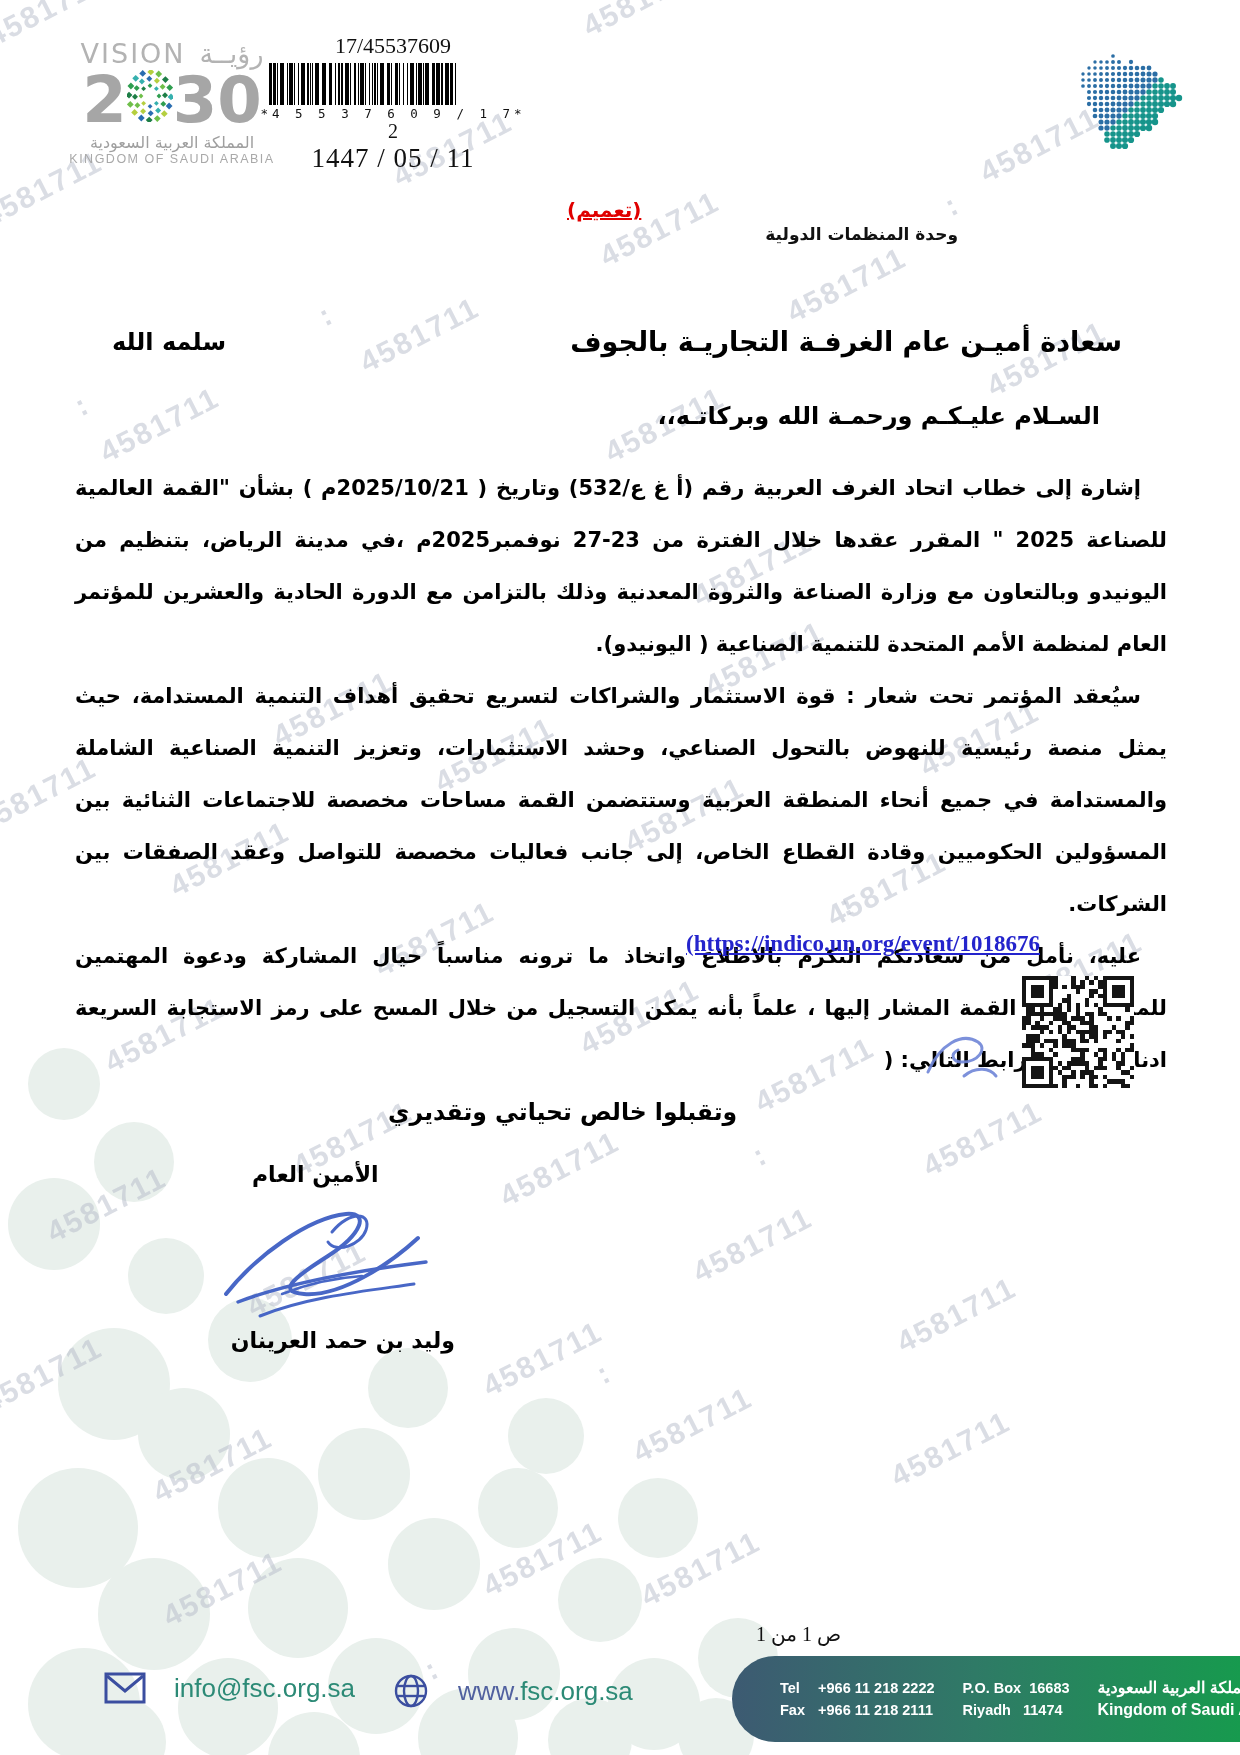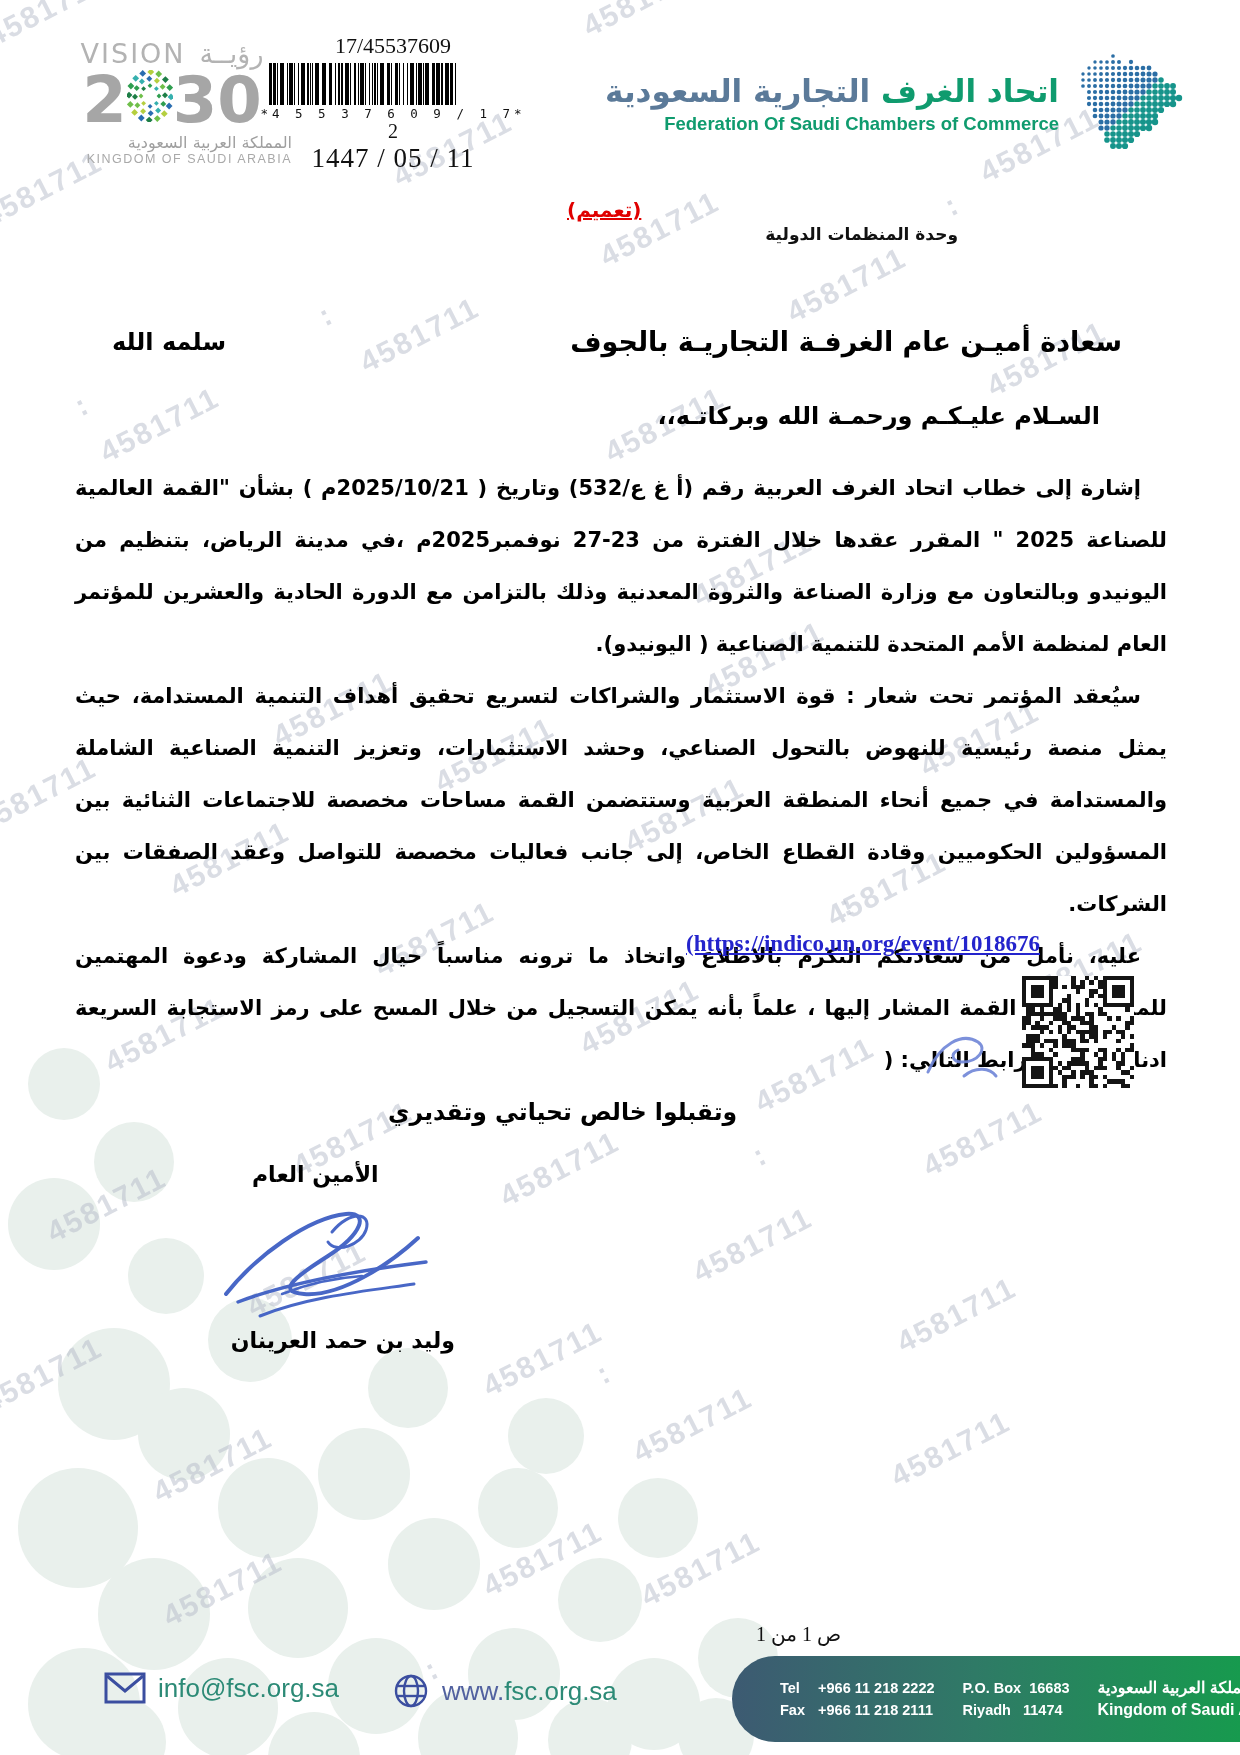--- a/index.html
+++ b/index.html
@@ -13,21 +13,21 @@
   .dots-layer{z-index:0;}
   .wm-layer{z-index:1;}
   .content{position:absolute;inset:0;z-index:2;}
   .dot{position:absolute;border-radius:50%;background:#e9f0ec;}
   .wm{
     position:absolute;font-family:"Liberation Sans",sans-serif;
     font-size:30px;font-weight:bold;color:#b6bcca;opacity:.5;
     transform:rotate(-27deg);letter-spacing:2px;white-space:nowrap;
   }
   
-  .vision{position:absolute;left:52px;top:38px;width:240px;text-align:right;color:#a9a9a9;}
+  .vision{position:absolute;left:52px;top:38px;width:240px;text-align:center;color:#a9a9a9;}
   .vision .row1{font-size:27px;letter-spacing:2px;color:#b3b3b3;display:flex;justify-content:center;gap:14px;align-items:baseline;}
   .vision .row2{display:flex;justify-content:center;align-items:center;font-size:64px;font-weight:bold;color:#a6a6a6;line-height:62px;}
   .vision .row3{font-size:16px;color:#9f9f9f;margin-top:2px;}
   .vision .row4{font-size:12.5px;letter-spacing:1.5px;color:#a9a9a9;font-family:"Liberation Sans",sans-serif;}
   .bc-block{position:absolute;left:258px;top:33px;width:270px;text-align:center;font-family:"Liberation Serif","DejaVu Serif",serif;color:#111;}
   .bc-ref{font-size:22px;}
   .bc-bars{margin:4px auto 0;width:248px;height:42px;display:flex;align-items:stretch;}
   .bc-bars i{display:block;height:100%;}
   .bc-code{font-family:"DejaVu Sans Mono",monospace;font-size:12.5px;letter-spacing:4px;margin-top:1px;}
   .bc-copy{font-size:20px;line-height:20px;}
@@ -63,21 +63,21 @@
   .fbar{
     position:absolute;left:732px;right:0;top:1656px;height:86px;
     background:linear-gradient(90deg,#3d5a72 0%,#2f7a66 48%,#179a4e 100%);
     border-radius:44px 0 0 44px;color:#fff;display:flex;align-items:center;
     padding-left:48px;box-sizing:border-box;gap:14px;font-family:"Liberation Sans",sans-serif;
   }
   .fbar .col{font-size:14.5px;font-weight:bold;line-height:22px;white-space:nowrap;}
   .fbar .sep{width:1px;height:48px;background:rgba(255,255,255,.75);}
   .fbar .lbl{display:inline-block;min-width:34px;font-weight:bold;}
   .fbar .ar{font-size:16px;direction:rtl;text-align:left;}
-  .contact{position:absolute;top:1672px;display:flex;align-items:center;gap:12px;}
+  .contact{position:absolute;top:1672px;display:flex;align-items:center;gap:28px;}
   .contact .txt{font-size:26px;color:#2c8a76;font-family:"Liberation Sans",sans-serif;}
   .contact .www{color:#51619f;}
 </style>
 </head>
 <body>
 
 <div class="page">
 
   <div class="dots-layer">
       <i class="dot" style="left: 28px; top: 1048px; width: 72px; height: 72px;"></i>
@@ -263,26 +263,20 @@
           <i style="width: 4px; background: rgb(0, 0, 0); margin-right: 1px;"></i>
           <i style="width: 3px; background: rgb(0, 0, 0); margin-right: 2px;"></i>
           <i style="width: 1px; background: rgb(0, 0, 0); margin-right: 3px;"></i>
         </div>
       <div class="bc-code">*4 5 5 3 7 6 0 9 / 1 7*</div>
       <div class="bc-copy">2</div>
       <div class="bc-date">1447 / 05 / 11</div>
     </div>
 
     <div class="fsc-logo">
-      <div class="fsc-text">
-        <div class="fsc-ar">
-          <span class="g">اتحاد الغرف</span><span class="b"> التجارية السعودية</span>
-        </div>
-        <div class="fsc-en">Federation Of Saudi Chambers of Commerce</div>
-      </div>
       <svg class="fsc-map" width="112" height="104" viewBox="0 0 112 104">
           <circle cx="40" cy="4" r="1.84" fill="#2b6ea5"></circle>
           <circle cx="22" cy="10" r="1.70" fill="#2b6ea5"></circle>
           <circle cx="28" cy="10" r="1.77" fill="#2b6ea5"></circle>
           <circle cx="34" cy="10" r="1.84" fill="#2b6ea5"></circle>
           <circle cx="40" cy="10" r="1.92" fill="#2b6ea5"></circle>
           <circle cx="46" cy="10" r="1.99" fill="#2b6ea5"></circle>
           <circle cx="58" cy="10" r="2.14" fill="#2b6ea5"></circle>
           <circle cx="16" cy="16" r="1.70" fill="#2b6ea5"></circle>
           <circle cx="22" cy="16" r="1.77" fill="#2b6ea5"></circle>

